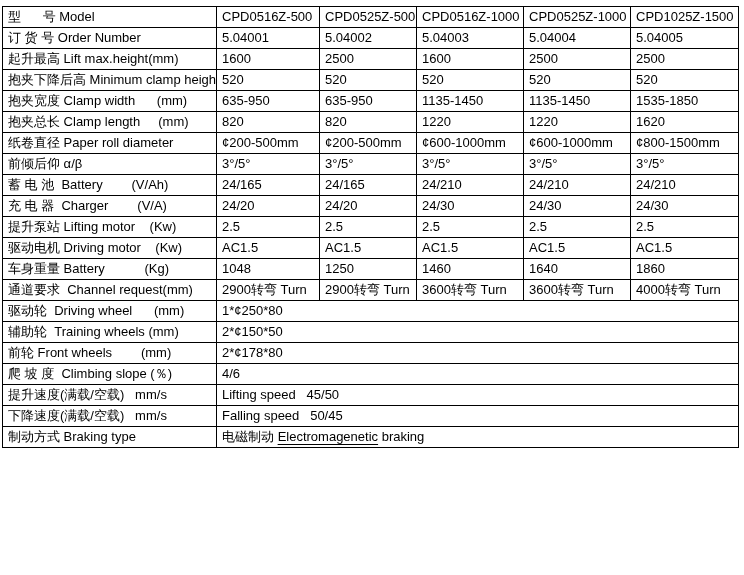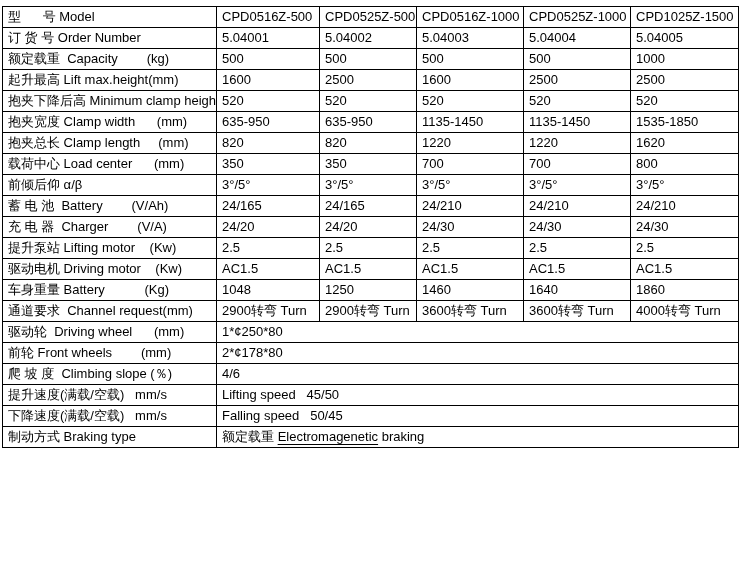--- a/index.html
+++ b/index.html
@@ -63,28 +63,20 @@
       </tr>
       <tr>
         <td class="label-cell">订 货 号 Order Number</td>
         <td class="value-cell">5.04001</td>
         <td class="value-cell">5.04002</td>
         <td class="value-cell">5.04003</td>
         <td class="value-cell">5.04004</td>
         <td class="value-cell">5.04005</td>
       </tr>
       <tr>
-        <td class="label-cell">额定载重  Capacity        (kg)</td>
-        <td class="value-cell">500</td>
-        <td class="value-cell">500</td>
-        <td class="value-cell">500</td>
-        <td class="value-cell">500</td>
-        <td class="value-cell">1000</td>
-      </tr>
-      <tr>
         <td class="label-cell">起升最高 Lift max.height(mm)</td>
         <td class="value-cell">1600</td>
         <td class="value-cell">2500</td>
         <td class="value-cell">1600</td>
         <td class="value-cell">2500</td>
         <td class="value-cell">2500</td>
       </tr>
       <tr>
         <td class="label-cell">抱夹下降后高 Minimum clamp height</td>
         <td class="value-cell">520</td>
@@ -103,26 +95,26 @@
       </tr>
       <tr>
         <td class="label-cell">抱夹总长 Clamp length     (mm)</td>
         <td class="value-cell">820</td>
         <td class="value-cell">820</td>
         <td class="value-cell">1220</td>
         <td class="value-cell">1220</td>
         <td class="value-cell">1620</td>
       </tr>
       <tr>
-        <td class="label-cell">载荷中心 Load center      (mm)</td>
-        <td class="value-cell">350</td>
-        <td class="value-cell">350</td>
-        <td class="value-cell">700</td>
-        <td class="value-cell">700</td>
-        <td class="value-cell">800</td>
+        <td class="label-cell">纸卷直径 Paper roll diameter</td>
+        <td class="value-cell">¢200-500mm</td>
+        <td class="value-cell">¢200-500mm</td>
+        <td class="value-cell">¢600-1000mm</td>
+        <td class="value-cell">¢600-1000mm</td>
+        <td class="value-cell">¢800-1500mm</td>
       </tr>
       <tr>
         <td class="label-cell">前倾后仰 α/β</td>
         <td class="value-cell">3°/5°</td>
         <td class="value-cell">3°/5°</td>
         <td class="value-cell">3°/5°</td>
         <td class="value-cell">3°/5°</td>
         <td class="value-cell">3°/5°</td>
       </tr>
       <tr>
@@ -171,33 +163,37 @@
         <td class="value-cell">2900转弯 Turn</td>
         <td class="value-cell">3600转弯 Turn</td>
         <td class="value-cell">3600转弯 Turn</td>
         <td class="value-cell">4000转弯 Turn</td>
       </tr>
       <tr>
         <td class="label-cell">驱动轮  Driving wheel      (mm)</td>
         <td class="value-cell" colspan="5">1*¢250*80</td>
       </tr>
       <tr>
+        <td class="label-cell">辅助轮  Training wheels (mm)</td>
+        <td class="value-cell" colspan="5">2*¢150*50</td>
+      </tr>
+      <tr>
         <td class="label-cell">前轮 Front wheels        (mm)</td>
         <td class="value-cell" colspan="5">2*¢178*80</td>
       </tr>
       <tr>
         <td class="label-cell">爬 坡 度  Climbing slope (％)</td>
         <td class="value-cell" colspan="5">4/6</td>
       </tr>
       <tr>
         <td class="label-cell">提升速度(满载/空载)   mm/s</td>
         <td class="value-cell" colspan="5">Lifting speed   45/50</td>
       </tr>
       <tr>
         <td class="label-cell">下降速度(满载/空载)   mm/s</td>
         <td class="value-cell" colspan="5">Falling speed   50/45</td>
       </tr>
       <tr>
         <td class="label-cell">制动方式 Braking type</td>
-        <td class="value-cell" colspan="5"><span>额定载重 </span><span class="misspelled">Electromagenetic</span><span> braking</span></td>
+        <td class="value-cell" colspan="5"><span>电磁制动 </span><span class="misspelled">Electromagenetic</span><span> braking</span></td>
       </tr>
     </tbody>
 </table>
 
 </body></html>

